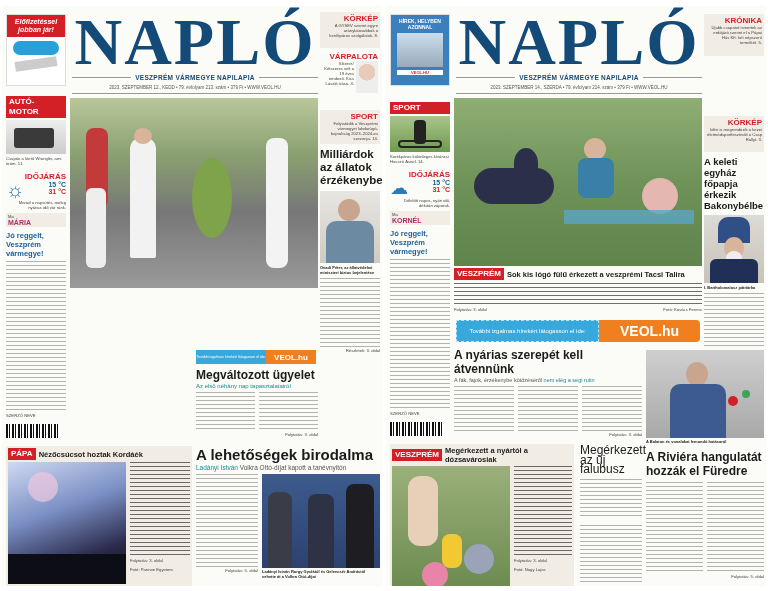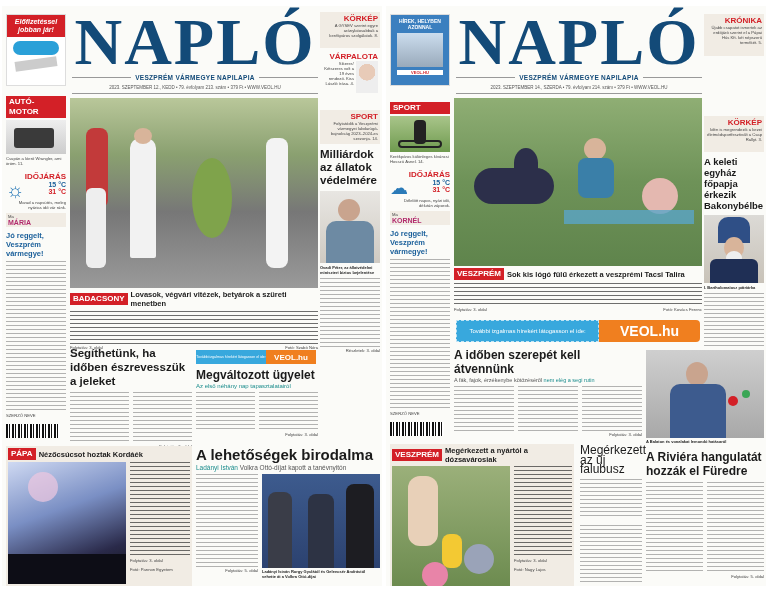--- a/index.html
+++ b/index.html
@@ -95,51 +95,32 @@
 
   <div class="abs photo" style="left:68px;top:92px;width:248px;height:190px;background:linear-gradient(180deg,#b9c79a 0%,#8aa070 30%,#777 60%,#9a9a9a 100%)">
     <div class="abs" style="left:60px;top:40px;width:26px;height:120px;background:#f2f2f2;border-radius:10px 10px 2px 2px"></div>
     <div class="abs" style="left:64px;top:30px;width:18px;height:16px;background:#d8b49a;border-radius:50%"></div>
     <div class="abs" style="left:16px;top:30px;width:22px;height:80px;background:#c23a3a;border-radius:8px"></div>
     <div class="abs" style="left:16px;top:90px;width:20px;height:80px;background:#eee;border-radius:6px"></div>
     <div class="abs" style="left:122px;top:60px;width:40px;height:80px;background:#7fa34b;border-radius:50%"></div>
     <div class="abs" style="left:196px;top:40px;width:22px;height:130px;background:#f3f3f3;border-radius:8px"></div>
   </div>
 
-  <div class="abs" style="left:68px;top:284px;width:248px">
-    <div style="display:flex;gap:3px;align-items:center">
-      <span class="redlabel">BADACSONY</span>
-      <span class="headline" style="font-size:7.5px">Lovasok, végvári vitézek, betyárok a szüreti menetben</span>
-    </div>
-    <div class="txtlines-dark" style="height:34px;margin-top:3px"></div>
-    <div style="display:flex;justify-content:space-between">
-      <span class="smtext">Folytatás: 3. oldal</span>
-      <span class="smtext">Fotó: Szabó Nóra</span>
-    </div>
-  </div>
 
   <div class="abs" style="left:318px;top:142px;width:60px">
-    <div class="headline" style="font-size:11.5px;line-height:13px">Milliárdok az állatok védelmére</div>
+    <div class="headline" style="font-size:11.5px;line-height:13px">Milliárdok az állatok érzékenybe</div>
     <div style="height:72px;margin-top:4px;background:linear-gradient(#e8e6e2,#cfcac2);position:relative">
       <div class="abs" style="left:18px;top:8px;width:22px;height:22px;border-radius:50%;background:#c9a48e"></div>
       <div class="abs" style="left:6px;top:30px;width:48px;height:42px;background:#6d8aa3;border-radius:10px 10px 0 0"></div>
     </div>
     <div class="caption" style="margin-top:2px">Ovadi Péter, az állatvédelmi miniszteri biztos bejelentése</div>
     <div class="txtlines" style="height:70px;margin-top:3px"></div>
     <div class="smtext" style="text-align:right">Részletek: 3. oldal</div>
   </div>
 
-  <div class="abs" style="left:68px;top:340px;width:122px">
-    <div class="headline" style="font-size:11.5px;line-height:14px">Segíthetünk, ha időben észrevesszük a jeleket</div>
-    <div style="display:flex;gap:4px;margin-top:4px">
-      <div class="txtlines" style="flex:1;height:52px"></div>
-      <div class="txtlines" style="flex:1;height:52px"></div>
-    </div>
-    <div class="smtext" style="text-align:right">Folytatás: 5. oldal</div>
-  </div>
 
   <div class="abs" style="left:194px;top:344px;width:120px;height:14px">
     <div class="veol">
       <div class="left" style="font-size:3.6px">További izgalmas hírekért látogasson el ide:</div>
       <div class="right" style="font-size:8px">VEOL.hu</div>
     </div>
   </div>
 
   <div class="abs" style="left:194px;top:362px;width:122px">
     <div class="headline" style="font-size:12px;line-height:14px">Megváltozott ügyelet</div>
@@ -281,21 +262,21 @@
       <div class="abs" style="left:20px;top:22px;width:20px;height:22px;background:#d8b49a;border-radius:50%"></div>
       <div class="abs" style="left:22px;top:36px;width:16px;height:14px;background:#eee;border-radius:50%"></div>
       <div class="abs" style="left:6px;top:44px;width:48px;height:24px;background:#1f2f55;border-radius:6px 6px 0 0"></div>
     </div>
     <div class="caption" style="margin-top:2px">I. Bartholomaiosz pátriárka</div>
     <div class="txtlines" style="height:56px;margin-top:3px"></div>
     <div class="smtext" style="text-align:right">Folytatás: 11. oldal</div>
   </div>
 
   <div class="abs" style="left:68px;top:342px;width:188px">
-    <div class="headline" style="font-size:12px;line-height:14px">A időben szerepét kell átvennünk</div>
+    <div class="headline" style="font-size:12px;line-height:14px">A nyárias szerepét kell átvennünk</div>
     <div style="font-size:5.5px;color:#555;margin-top:1px">
       <span>A fák, fajok, érzékenybe kötözéséről </span><span style="color:#1a8c8c">nem elég a segi rutin</span>
     </div>
     <div style="display:flex;gap:4px;margin-top:3px">
       <div class="txtlines" style="flex:1;height:46px"></div>
       <div class="txtlines" style="flex:1;height:46px"></div>
       <div class="txtlines" style="flex:1;height:46px"></div>
     </div>
     <div class="smtext" style="text-align:right">Folytatás: 3. oldal</div>
   </div>

